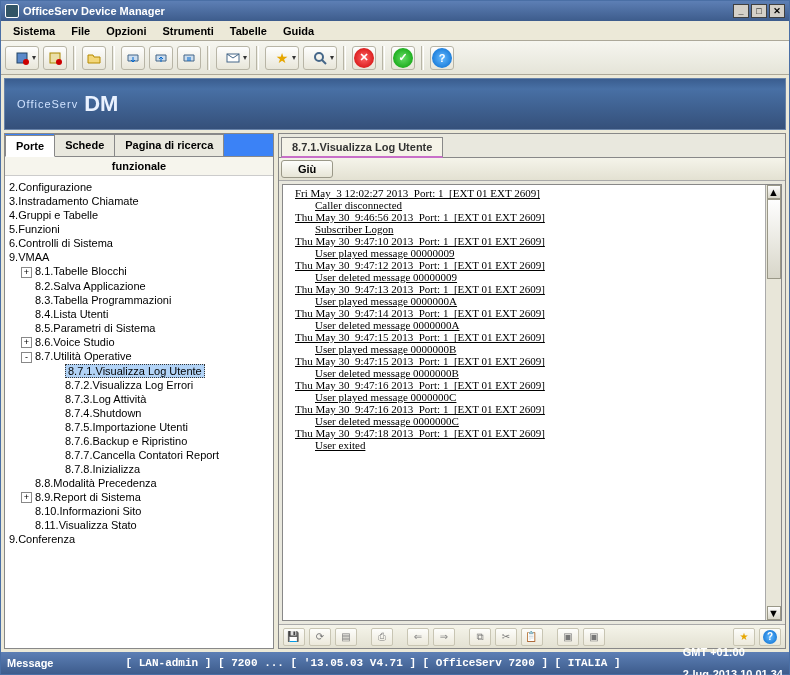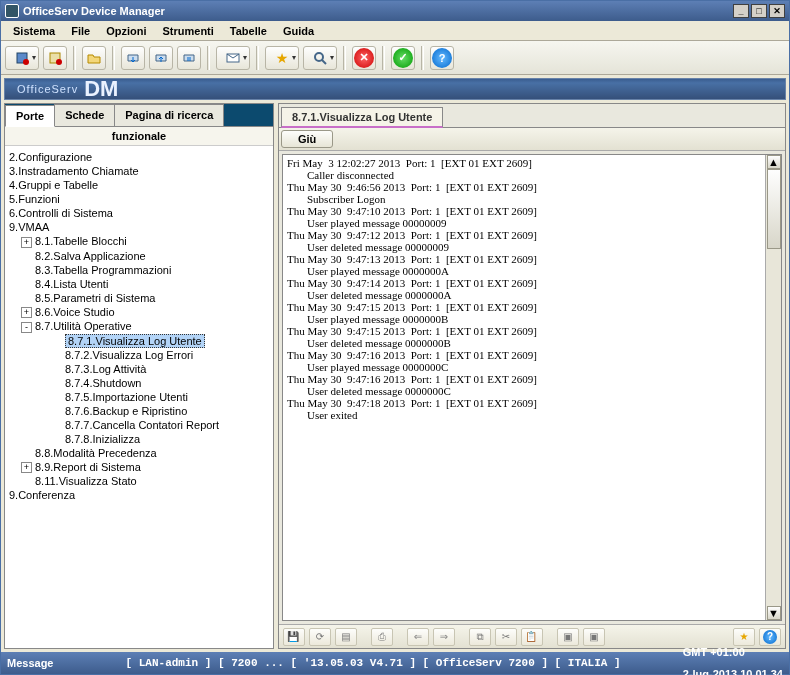--- a/index.html
+++ b/index.html
@@ -72,21 +72,21 @@
     position:relative;
   }
   .tbtn-dd { width:34px; }
   .tbtn-dd::after { content:"▾"; font-size:8px; color:#333; position:absolute; right:2px; }
   .tsep { width:3px; height:24px; border-left:1px solid #b8b5a6; border-right:1px solid #fff; margin:0 2px;}
   .round { border-radius:50%; width:20px; height:20px; color:#fff; font-weight:bold; display:flex;align-items:center;justify-content:center;}
   .rx { background:radial-gradient(#f66,#c00); }
   .rv { background:radial-gradient(#6d6,#090); }
   .rq { background:radial-gradient(#6bf,#06c); }
   .banner {
-    height: 22px;
+    height: 52px;
     margin:3px;
     border:1px solid #6782a8;
     background: linear-gradient(#3a5d8f 0%, #4870a5 20%, #35507a 100%);
     display:flex; align-items:center;
     color:#cfe2ff;
     padding: 0 12px;
     font-size:13px;
   }
   .banner-a { font-weight:normal; letter-spacing:1px;}
   .banner-b { font-size:22px; font-weight:bold; margin-left:6px; color:#eaf2ff;}
@@ -94,21 +94,21 @@
     flex:1; display:flex; margin:0 3px 3px 3px; gap:4px;
     min-height:0;
   }
   .left-pane {
     width: 270px;
     border:1px solid #888;
     background:#fff;
     display:flex; flex-direction:column;
     min-height: 0;
   }
-  .tabs { display:flex; border-bottom:1px solid #888; background:#0c4a6e;}
+  .tabs { display:flex; border-bottom:1px solid #888; background:#3b82f6;}
   .tab {
     padding:4px 10px;
     border:1px solid #888; border-bottom:none;
     background:#e9e8de;
     margin-right:-1px;
     font-weight:bold;
   }
   .tab.active { background:#fff; border-bottom:1px solid #fff; position:relative; top:1px;}
   .tree-head {
     text-align:center; padding:3px 0;
@@ -158,22 +158,23 @@
   .subbtn {
     padding:2px 16px; border:1px solid #9a9888;
     background:linear-gradient(#fdfdfb,#e7e5d6);
     border-radius:3px; font-weight:bold;
   }
   .logarea-wrap { flex:1; margin:3px; border:1px solid #888; display:flex; background:#fff; min-height:0;}
   .logarea {
     flex:1; overflow:auto;
     font-family: "Times New Roman", Times, serif;
     font-size: 13px;
-    padding: 2px 4px;
+    padding: 2px 12px;
     white-space: pre;
+    text-decoration: underline;
   }
   .logline { font-family: "Times New Roman", serif; }
   .logline.detail { padding-left: 20px; }
   .vscroll {
     width:16px; background:#e8e6d9;
     border-left:1px solid #aaa;
     display:flex; flex-direction:column; align-items:center;
     font-size:8px;
   }
   .vscroll .arr { width:14px; height:14px; background:linear-gradient(#fefefe,#d8d6c9); border:1px solid #9a9888; display:flex;align-items:center;justify-content:center;}
@@ -326,20 +327,21 @@
           <div class="tnode d2"><span style="display: inline-block; width: 14px;"></span><span class="sel">8.7.1.Visualizza Log Utente</span></div>
           <div class="tnode d2"><span style="display: inline-block; width: 14px;"></span><span>8.7.2.Visualizza Log Errori</span></div>
           <div class="tnode d2"><span style="display: inline-block; width: 14px;"></span><span>8.7.3.Log Attività</span></div>
           <div class="tnode d2"><span style="display: inline-block; width: 14px;"></span><span>8.7.4.Shutdown</span></div>
           <div class="tnode d2"><span style="display: inline-block; width: 14px;"></span><span>8.7.5.Importazione Utenti</span></div>
           <div class="tnode d2"><span style="display: inline-block; width: 14px;"></span><span>8.7.6.Backup e Ripristino</span></div>
           <div class="tnode d2"><span style="display: inline-block; width: 14px;"></span><span>8.7.7.Cancella Contatori Report</span></div>
           <div class="tnode d2"><span style="display: inline-block; width: 14px;"></span><span>8.7.8.Inizializza</span></div>
           <div class="tnode d1"><span style="display: inline-block; width: 14px;"></span><span>8.8.Modalità Precedenza</span></div>
           <div class="tnode d1"><span class="expander">+</span><span>8.9.Report di Sistema</span></div>
+          <div class="tnode d1"><span style="display: inline-block; width: 14px;"></span><span>8.10.Informazioni Sito</span></div>
           <div class="tnode d1"><span style="display: inline-block; width: 14px;"></span><span>8.11.Visualizza Stato</span></div>
           <div class="tnode d0"><span>9.Conferenza</span></div>
         </div>
     </div>
 
     <div class="right-pane">
       <div class="rtabs">
         <div class="rtab">8.7.1.Visualizza Log Utente</div>
       </div>
       <div class="subbar">

